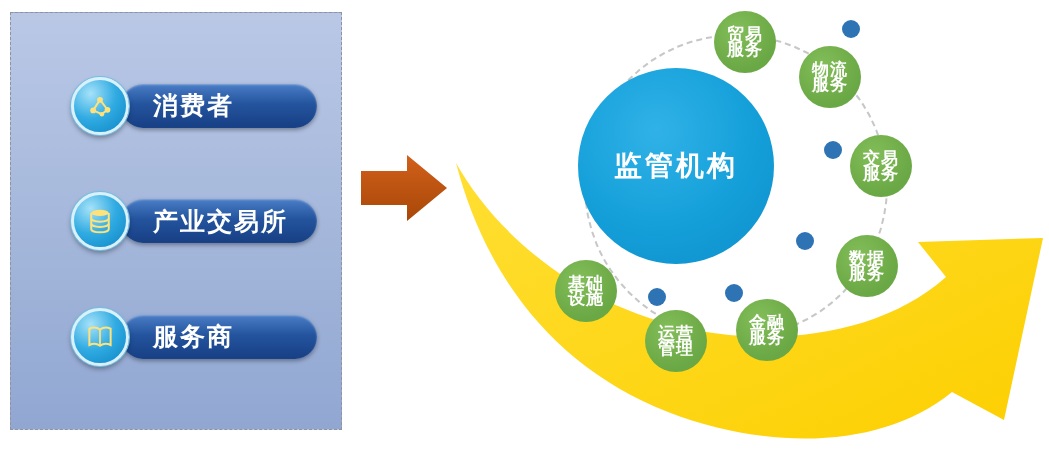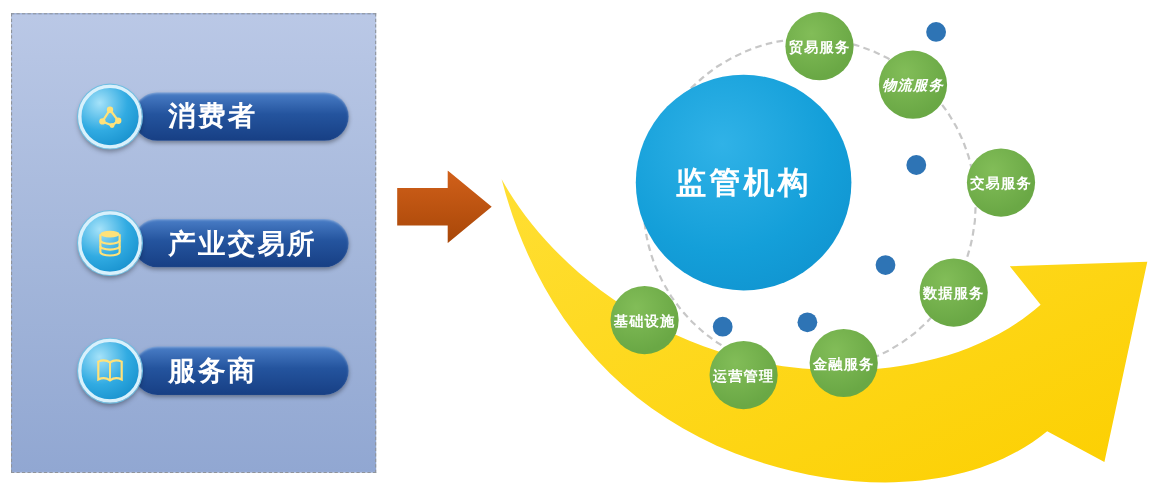--- a/index.html
+++ b/index.html
@@ -45,22 +45,22 @@
     border:2px dashed #c7c7c7;border-radius:50%;box-sizing:border-box;z-index:1;
   }
   .swoosh{position:absolute;left:0;top:0;z-index:2;}
   .dot{
     position:absolute;width:18px;height:18px;border-radius:50%;
     background:#2e74b5;z-index:3;
   }
   .satellite{
     position:absolute;width:62px;height:62px;border-radius:50%;
     background:radial-gradient(circle at 38% 32%,#82bd58 0%,#6aa845 70%);
-    color:#ffffff;font-size:13px;font-weight:bold;line-height:15px;
-    display:flex;flex-direction:row;align-items:center;justify-content:center;
+    color:#ffffff;font-size:17px;font-weight:bold;line-height:15px;
+    display:flex;flex-direction:column;align-items:center;justify-content:center;
     text-align:center;z-index:4;letter-spacing:1px;
   }
   .center-circle{
     position:absolute;left:578px;top:68px;width:196px;height:196px;border-radius:50%;
     background:radial-gradient(circle at 40% 32%,#30b2e7 0%,#149fd9 55%,#0e8ecb 100%);
     display:flex;align-items:center;justify-content:center;
     color:#ffffff;font-size:28px;font-weight:bold;letter-spacing:3px;z-index:5;
   }
 </style>
 </head>
@@ -144,25 +144,25 @@
   <div class="dot" style="left:842px;top:20px;"></div>
   <div class="dot" style="left:824px;top:141px;"></div>
   <div class="dot" style="left:796px;top:232px;"></div>
   <div class="dot" style="left:725px;top:284px;"></div>
   <div class="dot" style="left:648px;top:288px;"></div>
 
   <div class="satellite" style="left:714px;top:11px;">
     <span>贸易</span>
     <span>服务</span>
   </div>
-  <div class="satellite" style="left:799px;top:46px;font-style:italic;">
+  <div class="satellite" style="left:799px;top:46px;">
     <span>物流</span>
     <span>服务</span>
   </div>
-  <div class="satellite" style="left:879px;top:135px;">
+  <div class="satellite" style="left:850px;top:135px;">
     <span>交易</span>
     <span>服务</span>
   </div>
   <div class="satellite" style="left:836px;top:235px;">
     <span>数据</span>
     <span>服务</span>
   </div>
   <div class="satellite" style="left:736px;top:299px;">
     <span>金融</span>
     <span>服务</span>

